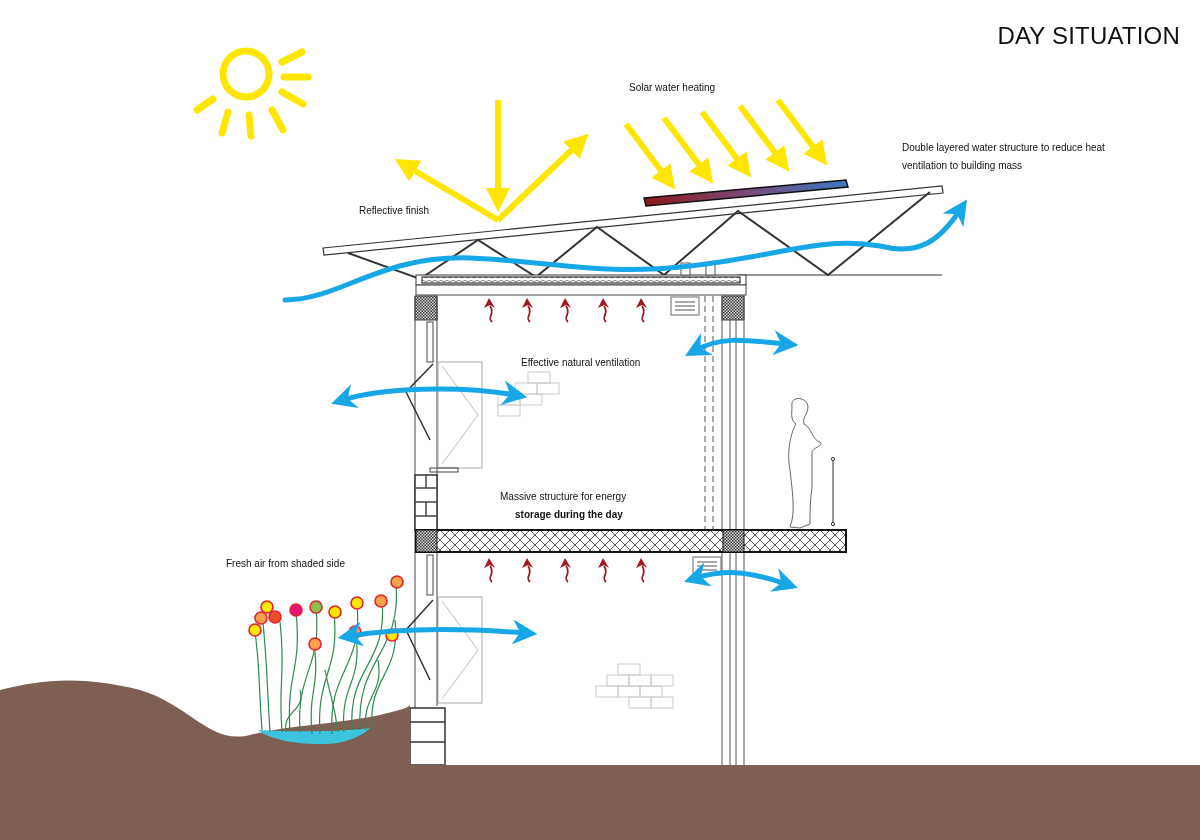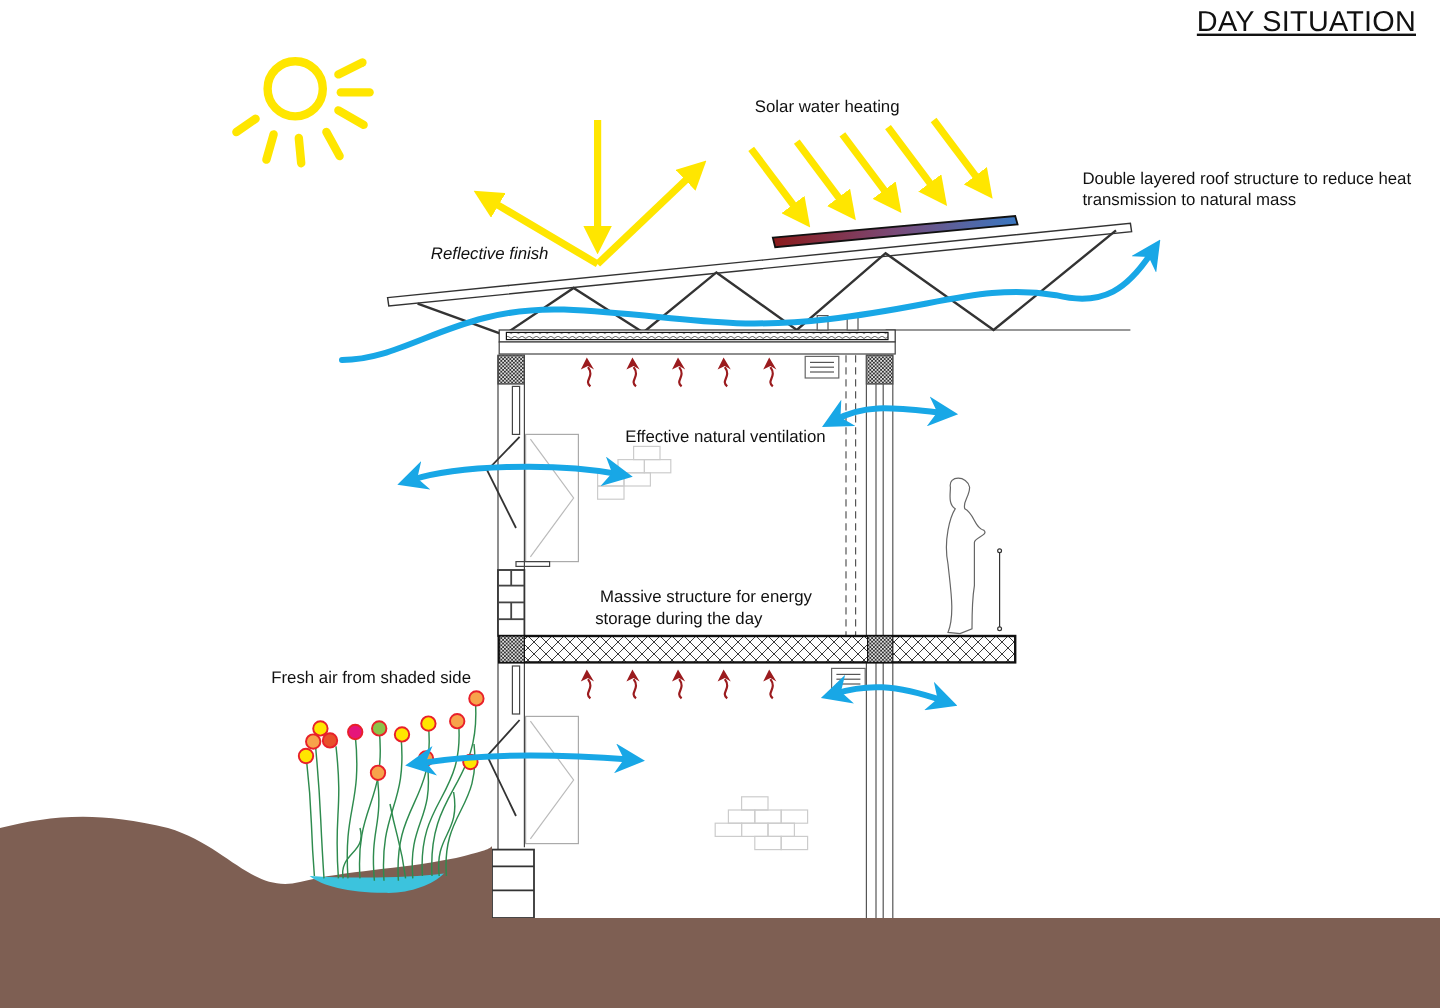--- a/index.html
+++ b/index.html
@@ -1,19 +1,19 @@
 <!DOCTYPE html>
 <html><head>
 <meta charset="utf-8">
 <style>
   html, body { margin:0; padding:0; background:#ffffff; }
   body { width:1200px; height:840px; overflow:hidden; position:relative; font-family:"Liberation Sans", sans-serif; }
   #stage { position:absolute; left:0; top:0; width:1200px; height:840px; }
-  .lbl { position:absolute; color:#111; font-size:14px; line-height:18px; white-space:nowrap; }
-  .title { position:absolute; right:20px; top:5px; font-size:24px; color:#111; letter-spacing:0.2px;text-decoration:underline; }
+  .lbl { position:absolute; color:#111; font-size:10px; line-height:18px; white-space:nowrap; }
+  .title { position:absolute; right:20px; top:22px; font-size:24px; color:#111; letter-spacing:0.2px; }
 </style>
 </head>
 <body>
 
 <svg id="stage" viewBox="0 0 1200 840" xmlns="http://www.w3.org/2000/svg">
   <defs>
     <linearGradient id="panelGrad" x1="0" y1="0" x2="1" y2="0">
       <stop offset="0" stop-color="#8B1A1A"></stop>
       <stop offset="0.5" stop-color="#7a4a78"></stop>
       <stop offset="1" stop-color="#3A78C2"></stop>
@@ -238,19 +238,19 @@
     <path d="M285 300 C340 300 380 255 470 258 C560 262 600 276 690 266 C780 256 820 236 880 246 C920 256 940 240 960 210" marker-end="url(#blueHead)"></path>
     <path d="M343 400 C380 388 460 385 515 395" marker-start="url(#blueHead)" marker-end="url(#blueHead)"></path>
     <path d="M696 350 C722 336 745 340 786 344" marker-start="url(#blueHead)" marker-end="url(#blueHead)"></path>
     <path d="M350 636 C400 628 460 628 525 633" marker-start="url(#blueHead)" marker-end="url(#blueHead)"></path>
     <path d="M696 578 C722 570 745 570 786 584" marker-start="url(#blueHead)" marker-end="url(#blueHead)"></path>
   </g>
 </svg>
 
 <div class="title">DAY SITUATION</div>
 <div class="lbl" style="left:629px;top:79px;">Solar water heating</div>
-<div class="lbl" style="left:359px;top:202px;font-style:italic;">Reflective finish</div>
-<div class="lbl" style="left:902px;top:139px;">Double layered roof structure to reduce heat</div>
-<div class="lbl" style="left:902px;top:157px;">transmission to natural mass</div>
+<div class="lbl" style="left:359px;top:202px;">Reflective finish</div>
+<div class="lbl" style="left:902px;top:139px;">Double layered water structure to reduce heat</div>
+<div class="lbl" style="left:902px;top:157px;">ventilation to building mass</div>
 <div class="lbl" style="left:521px;top:354px;text-align:right;">Effective natural ventilation</div>
 <div class="lbl" style="left:500px;top:488px;">Massive structure for energy</div>
-<div class="lbl" style="left:496px;top:506px;">storage during the day</div>
+<div class="lbl" style="left:515px;top:506px;font-weight:bold;">storage during the day</div>
 <div class="lbl" style="left:198px;top:555px;margin-left:28px;">Fresh air from shaded side</div>
 
 </body></html>

